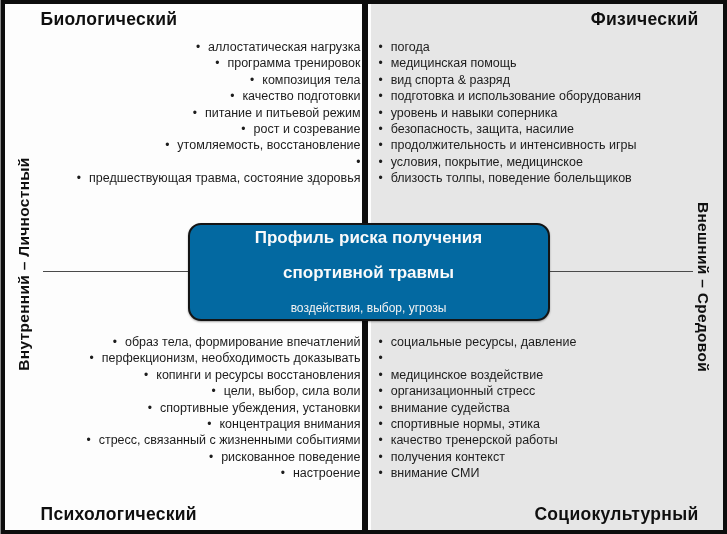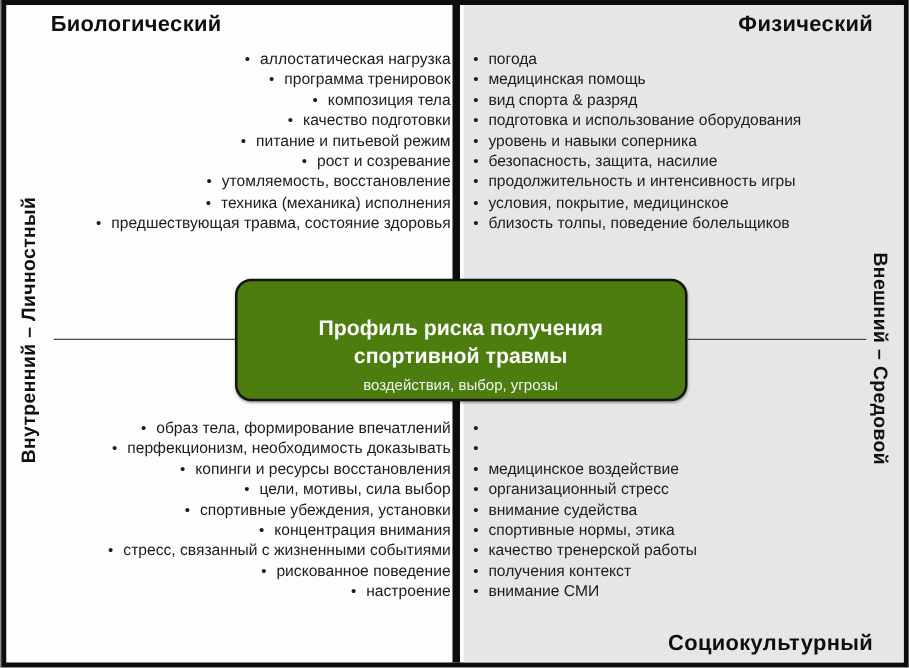--- a/index.html
+++ b/index.html
@@ -84,27 +84,27 @@
   }
   .side-left { left: 2px; bottom: 6px; }
   .side-left span { transform: rotate(-90deg); }
   .side-right { right: 2px; top: 40px; }
   .side-right span { transform: rotate(90deg); }
   .center-box {
     position: absolute;
     left: 183px; top: 219px;
     width: 362px; height: 98px;
     box-sizing: border-box;
-    background: #4d7c0f;
+    background: #0369a1;
     border: 2px solid #141414;
     border-radius: 13px;
     display: flex;
     flex-direction: column;
     align-items: center;
-    justify-content: flex-end;
+    justify-content: space-between;
     padding-top: 2px;
     box-shadow: 0 1px 2px rgba(0,0,0,0.35);
   }
   .center-box .box-line {
     color: #fafafa;
     font-size: 17px;
     font-weight: bold;
     line-height: 22.5px;
     white-space: nowrap;
   }
@@ -119,20 +119,21 @@
 </head>
 <body>
 
 <div class="diagram">
 
   <div class="half-right"></div>
   <div class="v-divider"></div>
 
   <div class="quad-title title-tl">Биологический</div>
   <div class="quad-title title-tr">Физический</div>
+  <div class="quad-title title-bl">Психологический</div>
   <div class="quad-title title-br">Социокультурный</div>
 
   <ul class="qlist list-tl align-right">
       <li>
         <span class="bullet">•</span>
         <span>аллостатическая нагрузка</span>
       </li>
       <li>
         <span class="bullet">•</span>
         <span>программа тренировок</span>
@@ -152,21 +153,20 @@
       <li>
         <span class="bullet">•</span>
         <span>рост и созревание</span>
       </li>
       <li>
         <span class="bullet">•</span>
         <span>утомляемость, восстановление</span>
       </li>
       <li>
         <span class="bullet">•</span>
-        <span>техника (механика) исполнения</span>
       </li>
       <li>
         <span class="bullet">•</span>
         <span>предшествующая травма, состояние здоровья</span>
       </li>
     </ul>
   <ul class="qlist list-tr">
       <li>
         <span class="bullet">•</span>
         <span>погода</span>
@@ -212,21 +212,21 @@
       <li>
         <span class="bullet">•</span>
         <span>перфекционизм, необходимость доказывать</span>
       </li>
       <li>
         <span class="bullet">•</span>
         <span>копинги и ресурсы восстановления</span>
       </li>
       <li>
         <span class="bullet">•</span>
-        <span>цели, мотивы, сила выбор</span>
+        <span>цели, выбор, сила воли</span>
       </li>
       <li>
         <span class="bullet">•</span>
         <span>спортивные убеждения, установки</span>
       </li>
       <li>
         <span class="bullet">•</span>
         <span>концентрация внимания</span>
       </li>
       <li>
@@ -238,20 +238,21 @@
         <span>рискованное поведение</span>
       </li>
       <li>
         <span class="bullet">•</span>
         <span>настроение</span>
       </li>
     </ul>
   <ul class="qlist list-br">
       <li>
         <span class="bullet">•</span>
+        <span>социальные ресурсы, давление</span>
       </li>
       <li>
         <span class="bullet">•</span>
       </li>
       <li>
         <span class="bullet">•</span>
         <span>медицинское воздействие</span>
       </li>
       <li>
         <span class="bullet">•</span>

